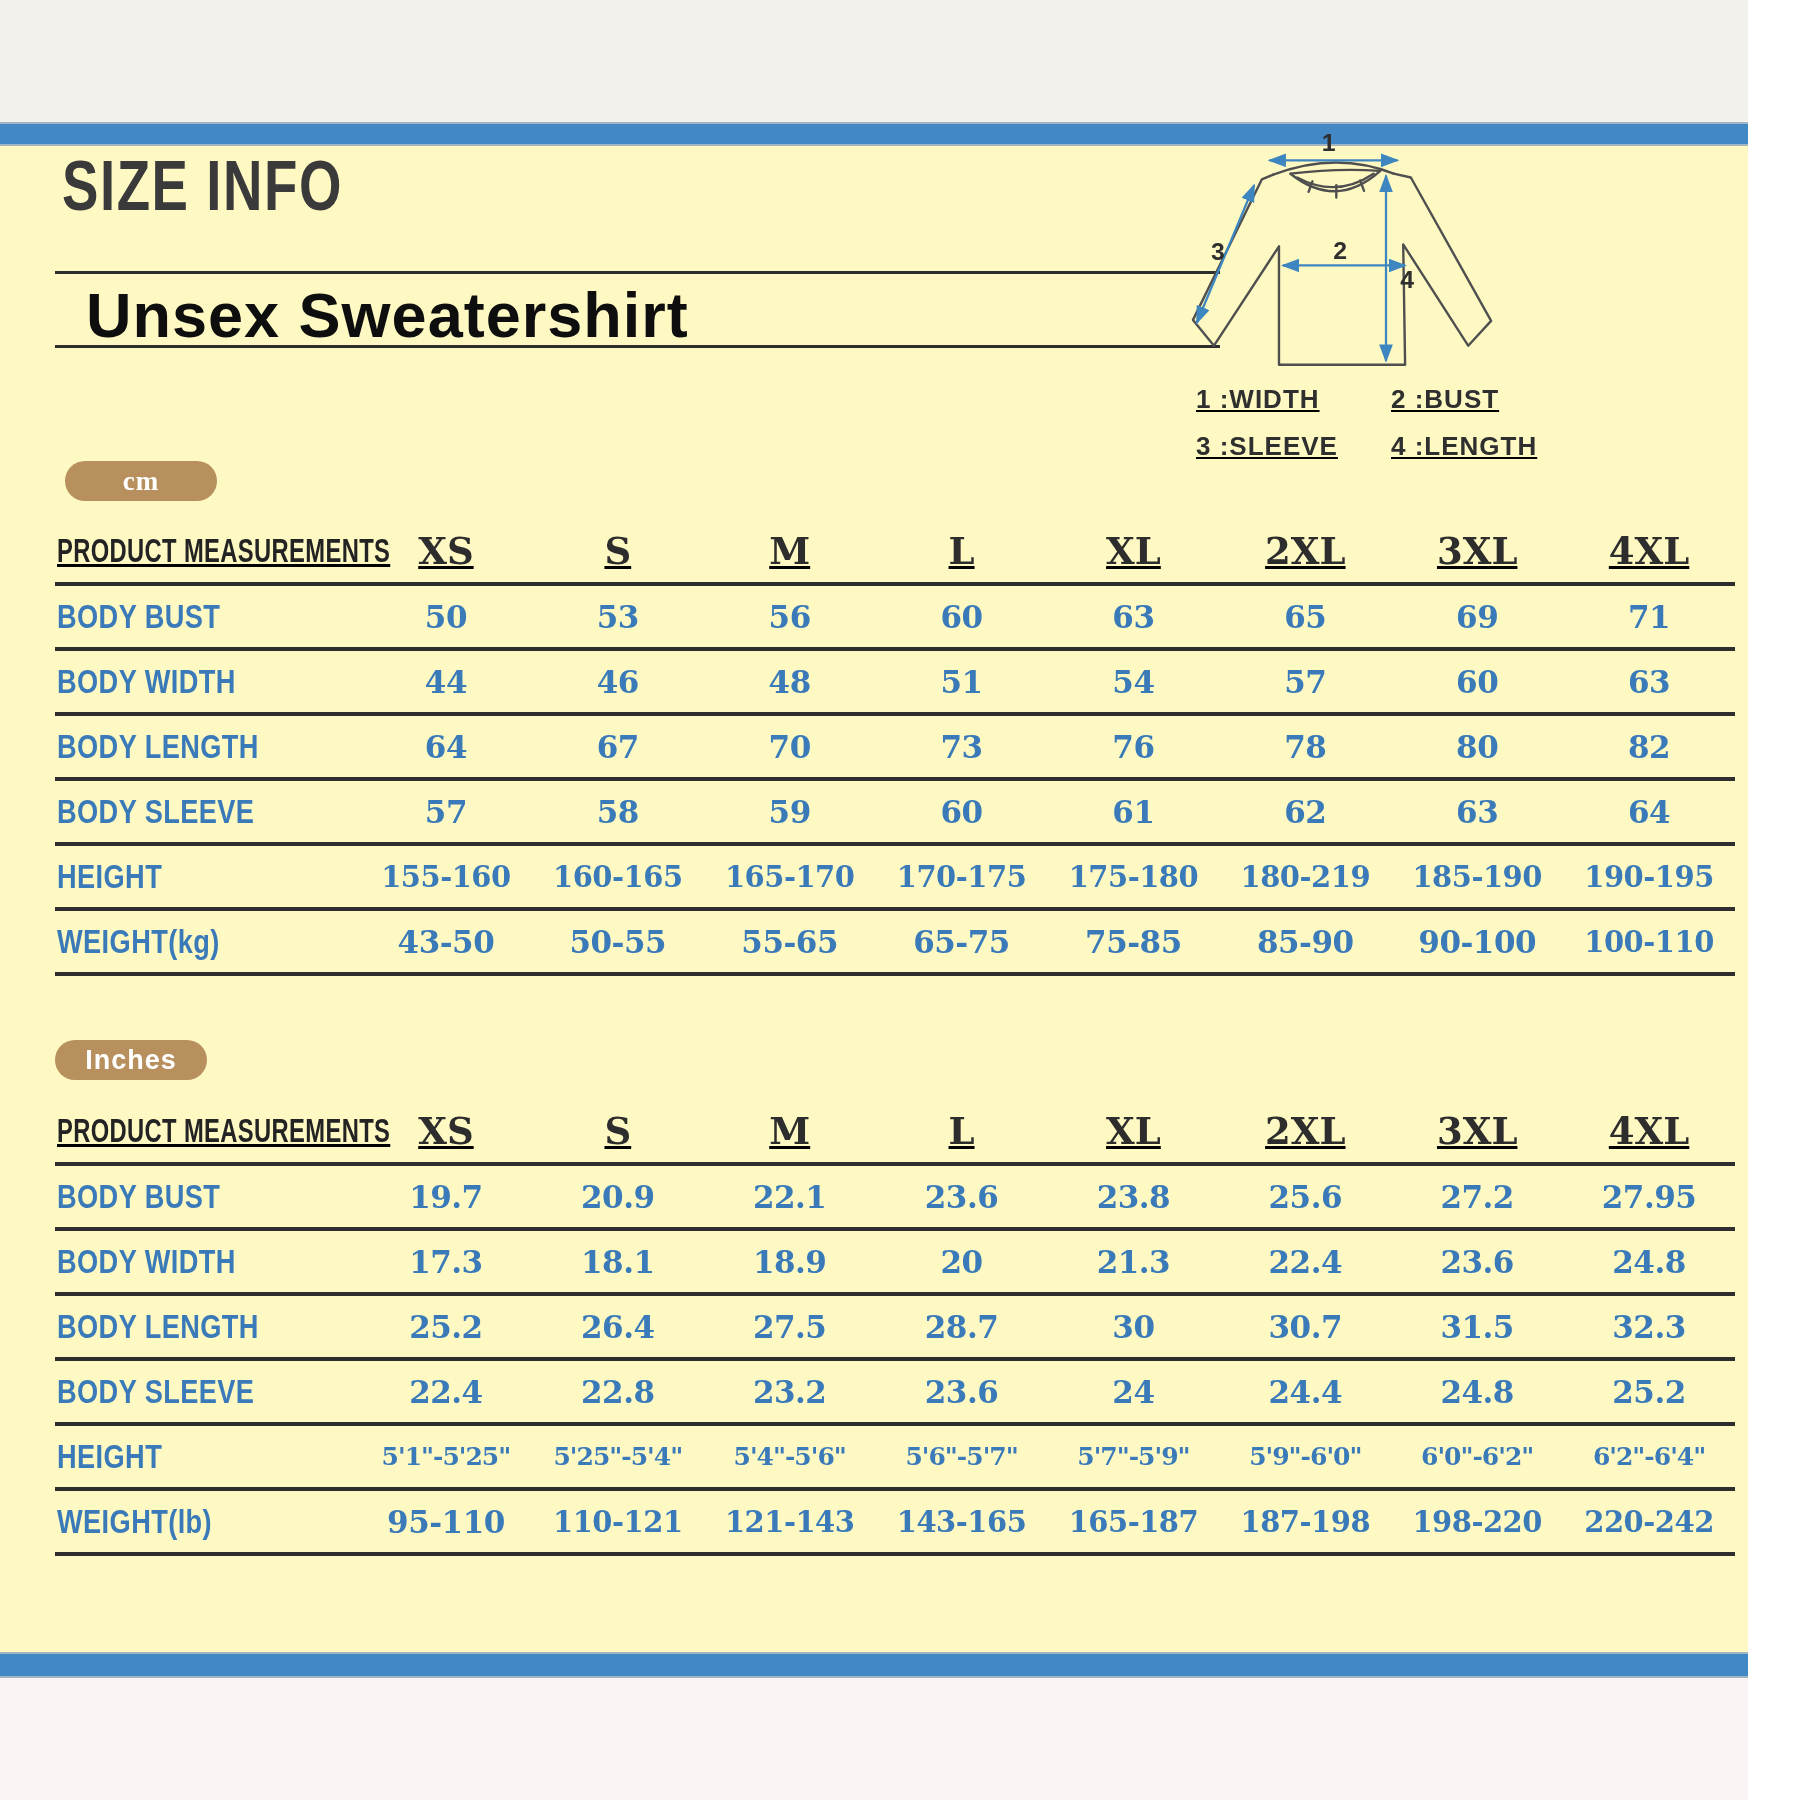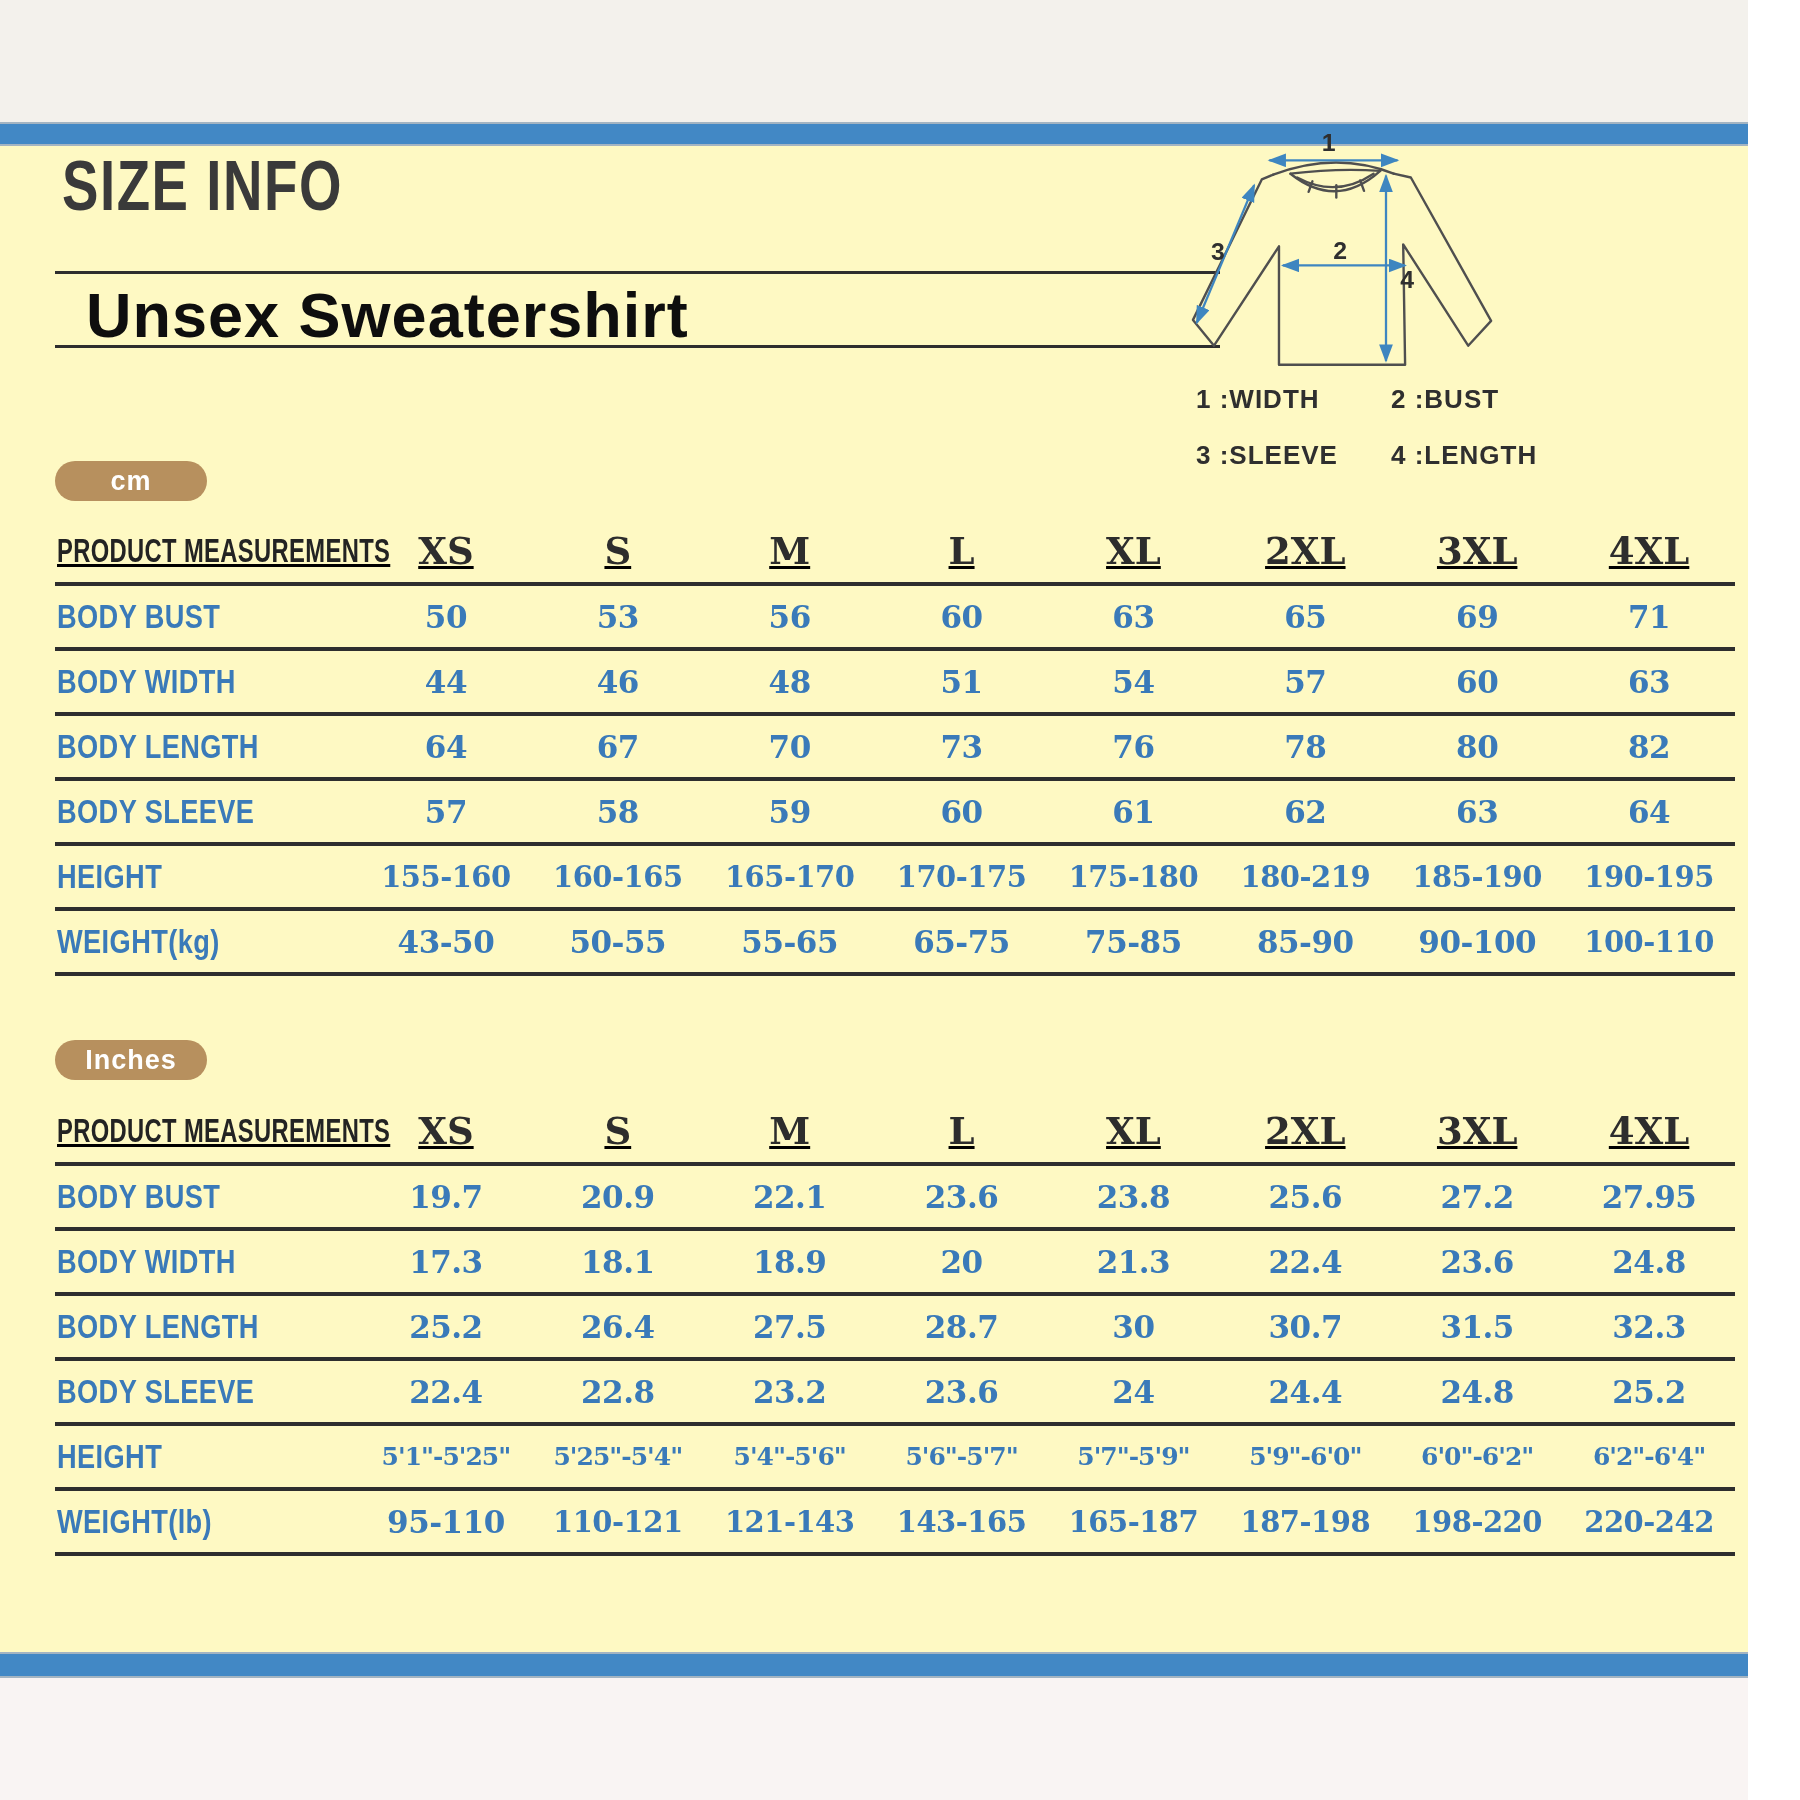--- a/index.html
+++ b/index.html
@@ -14,27 +14,27 @@
 
   .page-title{position:absolute;left:62px;top:146px;font-size:70px;font-weight:900;color:#3a3a3a;
         letter-spacing:2px;transform:scaleX(0.78);transform-origin:left top;white-space:nowrap;}
   .rule{position:absolute;left:55px;width:1165px;height:3px;background:#2e2e2e;}
   .rule-1{top:271px;} .rule-2{top:345px;}
   .product-name{position:absolute;left:86px;top:279px;font-size:63px;font-weight:700;color:#0e0e0e;
         letter-spacing:1px;white-space:nowrap;}
 
   .diagram{position:absolute;left:1158px;top:124px;width:380px;}
   .diagram svg{display:block;}
-  .legend{margin:2px 0 0 38px;display:grid;grid-template-columns:195px auto;row-gap:25px;}
+  .legend{margin:2px 0 0 38px;display:grid;grid-template-columns:195px auto;row-gap:16px;text-decoration:underline;}
   .legend span{font-size:26px;font-weight:800;color:#2f2f2f;letter-spacing:1px;white-space:nowrap;}
 
   .unit-badge{position:absolute;width:152px;height:40px;background:#b7905e;border-radius:21px;
         display:flex;align-items:center;justify-content:center;color:#fff;font-weight:700;
         font-size:27px;letter-spacing:1px;}
-  .badge-cm{left:55px;top:461px;}
+  .badge-cm{left:65px;top:461px;font-family:Liberation Serif, serif;}
   .badge-in{left:55px;top:1040px;}
 
   .size-table{position:absolute;left:55px;width:1680px;}
   .table-cm{top:520px;}
   .table-in{top:1100px;}
   .trow{display:grid;grid-template-columns:305px repeat(8,1fr);height:61px;
         border-bottom:4px solid #2e2e2e;align-items:stretch;}
   .trow.header{height:62px;border-bottom:4px solid #2e2e2e;text-decoration:underline;}
   .cell{display:flex;align-items:center;justify-content:center;overflow:visible;}
   .cell.label-cell{justify-content:flex-start;padding-left:2px;}

